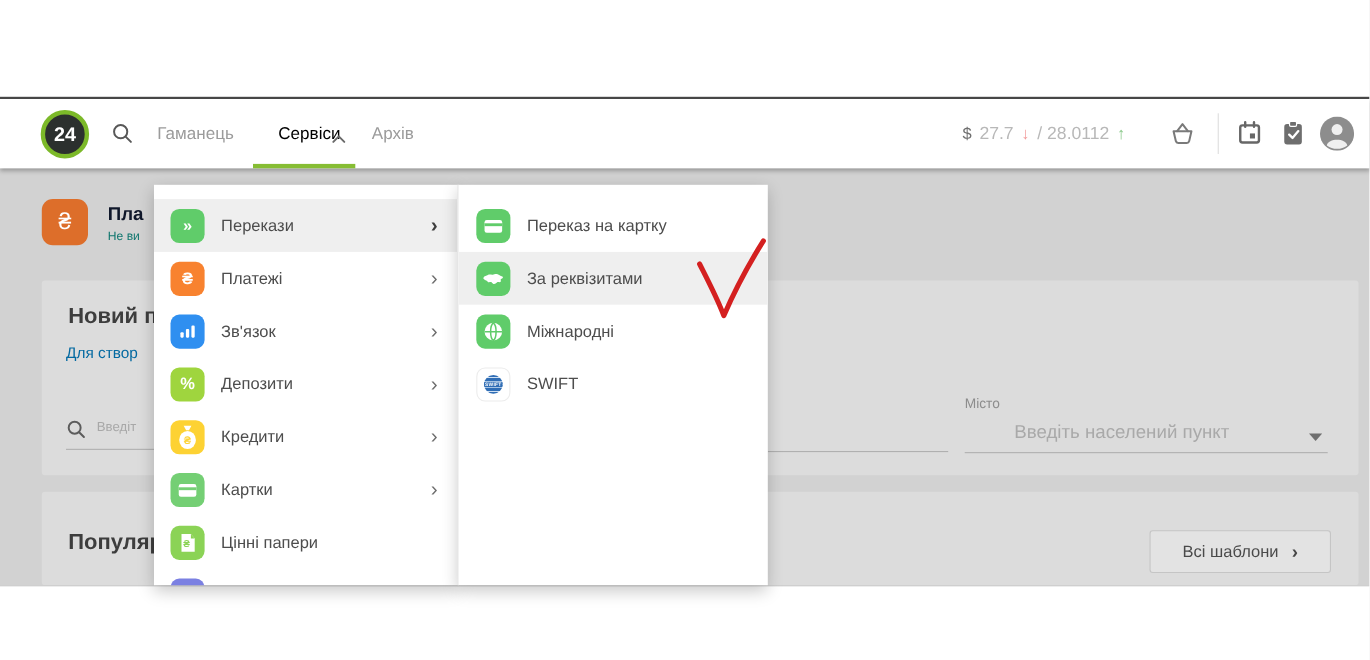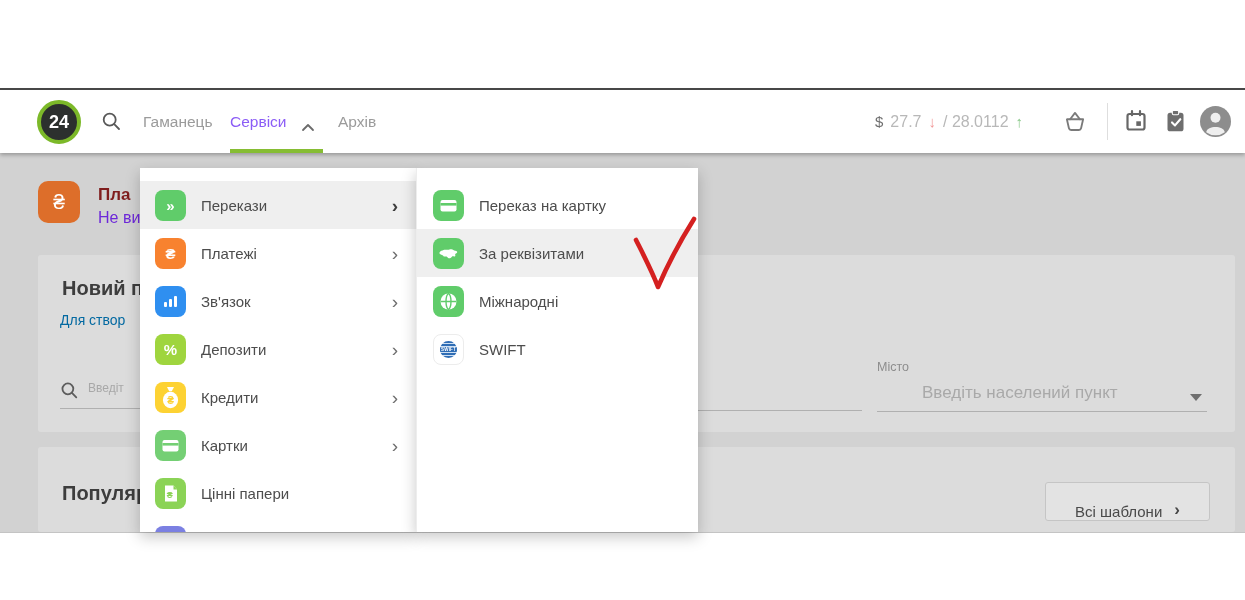--- a/index.html
+++ b/index.html
@@ -10,61 +10,61 @@
   .topline { position:absolute; left:0; top:88px; width:100%; height:2px; background:#474747; z-index:40; }
 
   
   .navbar { position:absolute; left:0; top:90px; width:100%; height:63px; background:#fff; z-index:30;
             box-shadow:0 2px 4px rgba(0,0,0,0.28); }
   .logo { position:absolute; left:37px; top:10px; width:44px; height:44px; border-radius:50%;
           background:#2c302e; border:4px solid #7cb929; color:#fff; font-size:18px; font-weight:bold;
           display:flex; align-items:center; justify-content:center; }
   .nav-search { position:absolute; left:101px; top:21px; }
   .nav-link { position:absolute; top:0; height:63px; display:flex; align-items:center; font-size:15.5px; color:#9b9b9b; cursor:pointer; }
-  .nav-link.active { color:#8b5cf6; }
+  .nav-link.active { color:#000000;margin-left:23px; }
   .nl-wallet { left:143px; } .nl-services { left:230px; } .nl-archive { left:338px; }
   .nav-chevron-up { position:absolute; left:301px; top:28px; }
   .tab-underline { position:absolute; left:230px; bottom:0; width:93px; height:4px; background:#86bd33; }
 
   .rates { position:absolute; left:875px; top:0; height:63px; display:flex; align-items:center; gap:7px; font-size:16px; }
   .rate-cur { color:#6f6f6f; font-size:15px; }
   .rate-val { color:#b8b8b8; }
   .arr-down { color:#f19898; font-size:15px; }
   .arr-up { color:#8bc98b; font-size:15px; }
   .nav-basket { position:absolute; left:1062px; top:19px; }
   .nav-divider { position:absolute; left:1107px; top:13px; width:1px; height:37px; background:#dedede; }
   .nav-calendar { position:absolute; left:1124px; top:19px; }
   .nav-clipboard { position:absolute; left:1164px; top:19px; }
   .nav-avatar { position:absolute; left:1200px; top:16px; }
 
   
   .content { position:absolute; left:0; top:153px; width:100%; height:379px; background:#d2d2d2; z-index:1; }
   .ph-icon { position:absolute; left:38px; top:28px; width:42px; height:42px; border-radius:10px; background:#dd6e2a;
              color:#fff; font-size:21px; display:flex; align-items:center; justify-content:center; }
-  .ph-title { position:absolute; left:98px; top:32px; font-size:17px; font-weight:600; color:#7f1d1d; }
-  .ph-sub { position:absolute; left:98px; top:56px; font-size:16px; color:#6d28d9; }
+  .ph-title { position:absolute; left:98px; top:32px; font-size:17px; font-weight:600; color:#0f172a; }
+  .ph-sub { position:absolute; left:98px; top:56px; font-size:11px; color:#0f766e; }
 
   .card { position:absolute; background:#dcdcdc; border-radius:3px; }
   .card1 { left:38px; top:102px; width:1197px; height:177px; }
   .card2 { left:38px; top:294px; width:1197px; height:85px; }
   .card-h { position:absolute; left:24px; top:22px; font-size:20px; font-weight:600; color:#3d3d3d; }
   .card-sub { position:absolute; left:22px; top:57px; font-size:14px; color:#0369a1; }
   .fld-search-icon { position:absolute; left:22px; top:126px; }
   .fld-search-ph { position:absolute; left:50px; top:126px; font-size:12px; color:#a8a8a8; }
   .fld-underline { position:absolute; height:1px; background:#b0b0b0; }
   .u-search { left:22px; top:153px; width:230px; }
   .u-middle { left:660px; top:155px; width:164px; }
   .city-label { position:absolute; left:839px; top:105px; font-size:12.5px; color:#8d8d8d; }
   .city-ph { position:absolute; left:839px; top:128px; font-size:17px; color:#a9a9a9;margin-left:45px; }
   .city-caret { position:absolute; left:1152px; top:139px; width:0; height:0;
                 border-left:6px solid transparent; border-right:6px solid transparent; border-top:7px solid #6f6f6f; }
   .u-city { left:839px; top:156px; width:330px; }
   .card2 .card-h { top:35px; }
   .tpl-btn { position:absolute; left:1007px; top:35px; width:165px; height:39px; background:#e3e3e3;
-             border:1px solid #c5c5c5; border-radius:3px; display:flex; align-items:flex-end; justify-content:center;
+             border:1px solid #c5c5c5; border-radius:3px; display:flex; align-items:center; justify-content:center;
              gap:12px; font-size:15px; color:#4a4a4a; cursor:pointer; }
   .tpl-chev { font-size:17px; font-weight:bold; color:#474747; }
 
   .white-bottom { position:absolute; left:0; top:532px; width:100%; height:68px; background:#fff; border-top:1px solid #c4c4c4; z-index:5; }
 
   
   .panel { position:absolute; top:168px; height:364px; background:#fff; overflow:hidden; z-index:10;
            box-shadow:0 5px 14px rgba(0,0,0,0.22); padding-top:13px; }
   .panel-left { left:140px; width:276px; }
   .panel-right { left:416px; width:282px; border-left:1px solid #ededed; }

